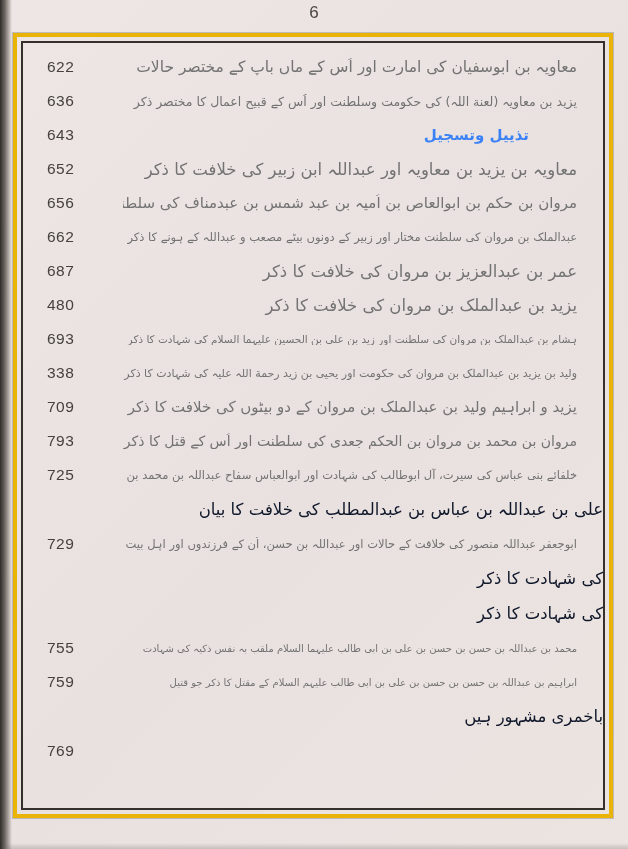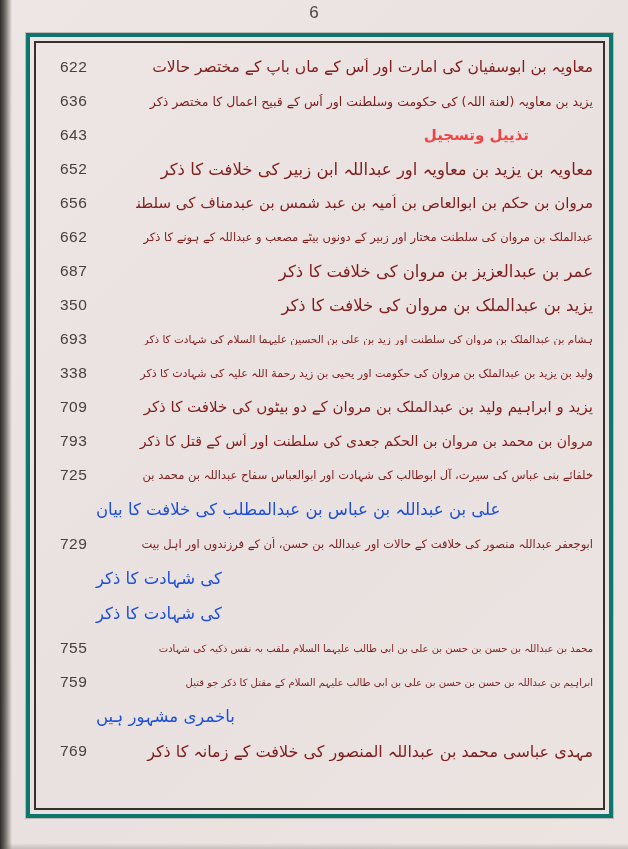--- a/index.html
+++ b/index.html
@@ -22,24 +22,23 @@
   }
   .page-num-top{
     position:absolute;top:3px;left:0;right:0;
     text-align:center;
     font-family:"Liberation Sans",sans-serif;
     font-size:17px;color:#4a4644;
     z-index:1;
   }
   .toc-box{
     position:absolute;left:13px;right:15px;top:33px;bottom:31px;
-    border:4px solid #0f766e;
+    border:4px solid #eab308;
     box-shadow:0 0 0 1px rgba(60,55,50,0.25);
     z-index:1;
-    margin-left:13px;
   }
   .toc-inner{
     position:absolute;top:4px;left:4px;right:4px;bottom:4px;
     border:2px solid #35302c;
   }
   #toc-list{
     position:absolute;top:0;left:0;right:0;bottom:0;
     padding-top:7px;
   }
   .toc-row{
@@ -54,43 +53,42 @@
     font-family:"Liberation Sans",sans-serif;
     font-size:15.5px;
     color:#45413e;
     letter-spacing:0.5px;
     flex:0 0 auto;
   }
   .toc-text{
     flex:1 1 auto;
     min-width:0;
     text-align:right;
-    padding-right:10px;
+    padding-right:26px;
     white-space:nowrap;
     overflow:hidden;
     font-size:16.5px;
-    color:#7f1d1d;
+    color:#737373;
   }
   .toc-text.naskh-indent{
     padding-right:74px;
     font-weight:bold;
     font-size:15px;
-    color:#ef4444;
+    color:#3b82f6;
   }
   .toc-row.cont{height:35px;}
   .toc-text-cont{
     flex:1 1 auto;
     min-width:0;
-    text-align:left;
+    text-align:right;
     padding-left:60px;
-    padding-right:10px;
     white-space:nowrap;
     overflow:hidden;
     font-size:16.5px;
-    color:#1d4ed8;
+    color:#0f172a;
   }
 </style>
 </head>
 <body>
 
 <div class="edge-left"></div>
 <div class="edge-bottom"></div>
 
 <div class="page-num-top">6</div>
 
@@ -119,21 +117,21 @@
         </div>
         <div class="toc-row">
           <div class="toc-num">662</div>
           <div class="toc-text" dir="rtl" style="font-size: 11.5px;">عبدالملک بن مروان کی سلطنت مختار اور زبیر کے دونوں بیٹے مصعب و عبداللہ کے ہونے کا ذکر</div>
         </div>
         <div class="toc-row">
           <div class="toc-num">687</div>
           <div class="toc-text" dir="rtl">عمر بن عبدالعزیز بن مروان کی خلافت کا ذکر</div>
         </div>
         <div class="toc-row">
-          <div class="toc-num">350</div>
+          <div class="toc-num">480</div>
           <div class="toc-text" dir="rtl">یزید بن عبدالملک بن مروان کی خلافت کا ذکر</div>
         </div>
         <div class="toc-row">
           <div class="toc-num">693</div>
           <div class="toc-text" dir="rtl" style="font-size: 10.5px;">ہشام بن عبدالملک بن مروان کی سلطنت اور زید بن علی بن الحسین علیہما السلام کی شہادت کا ذکر</div>
         </div>
         <div class="toc-row">
           <div class="toc-num">338</div>
           <div class="toc-text" dir="rtl" style="font-size: 11px;">ولید بن یزید بن عبدالملک بن مروان کی حکومت اور یحیی بن زید رحمة اللہ علیہ کی شہادت کا ذکر</div>
         </div>
@@ -168,17 +166,16 @@
         </div>
         <div class="toc-row">
           <div class="toc-num">759</div>
           <div class="toc-text" dir="rtl" style="font-size: 10px;">ابراہیم بن عبداللہ بن حسن بن حسن بن علی بن ابی طالب علیہم السلام کے مقتل کا ذکر جو قتیل</div>
         </div>
         <div class="toc-row cont">
           <div class="toc-text-cont" dir="rtl">باخمری مشہور ہیں</div>
         </div>
         <div class="toc-row">
           <div class="toc-num">769</div>
-          <div class="toc-text" dir="rtl" style="font-size: 16px;">مہدی عباسی محمد بن عبداللہ المنصور کی خلافت کے زمانہ کا ذکر</div>
         </div>
       </div>
   </div>
 </div>
 
 </body></html>

